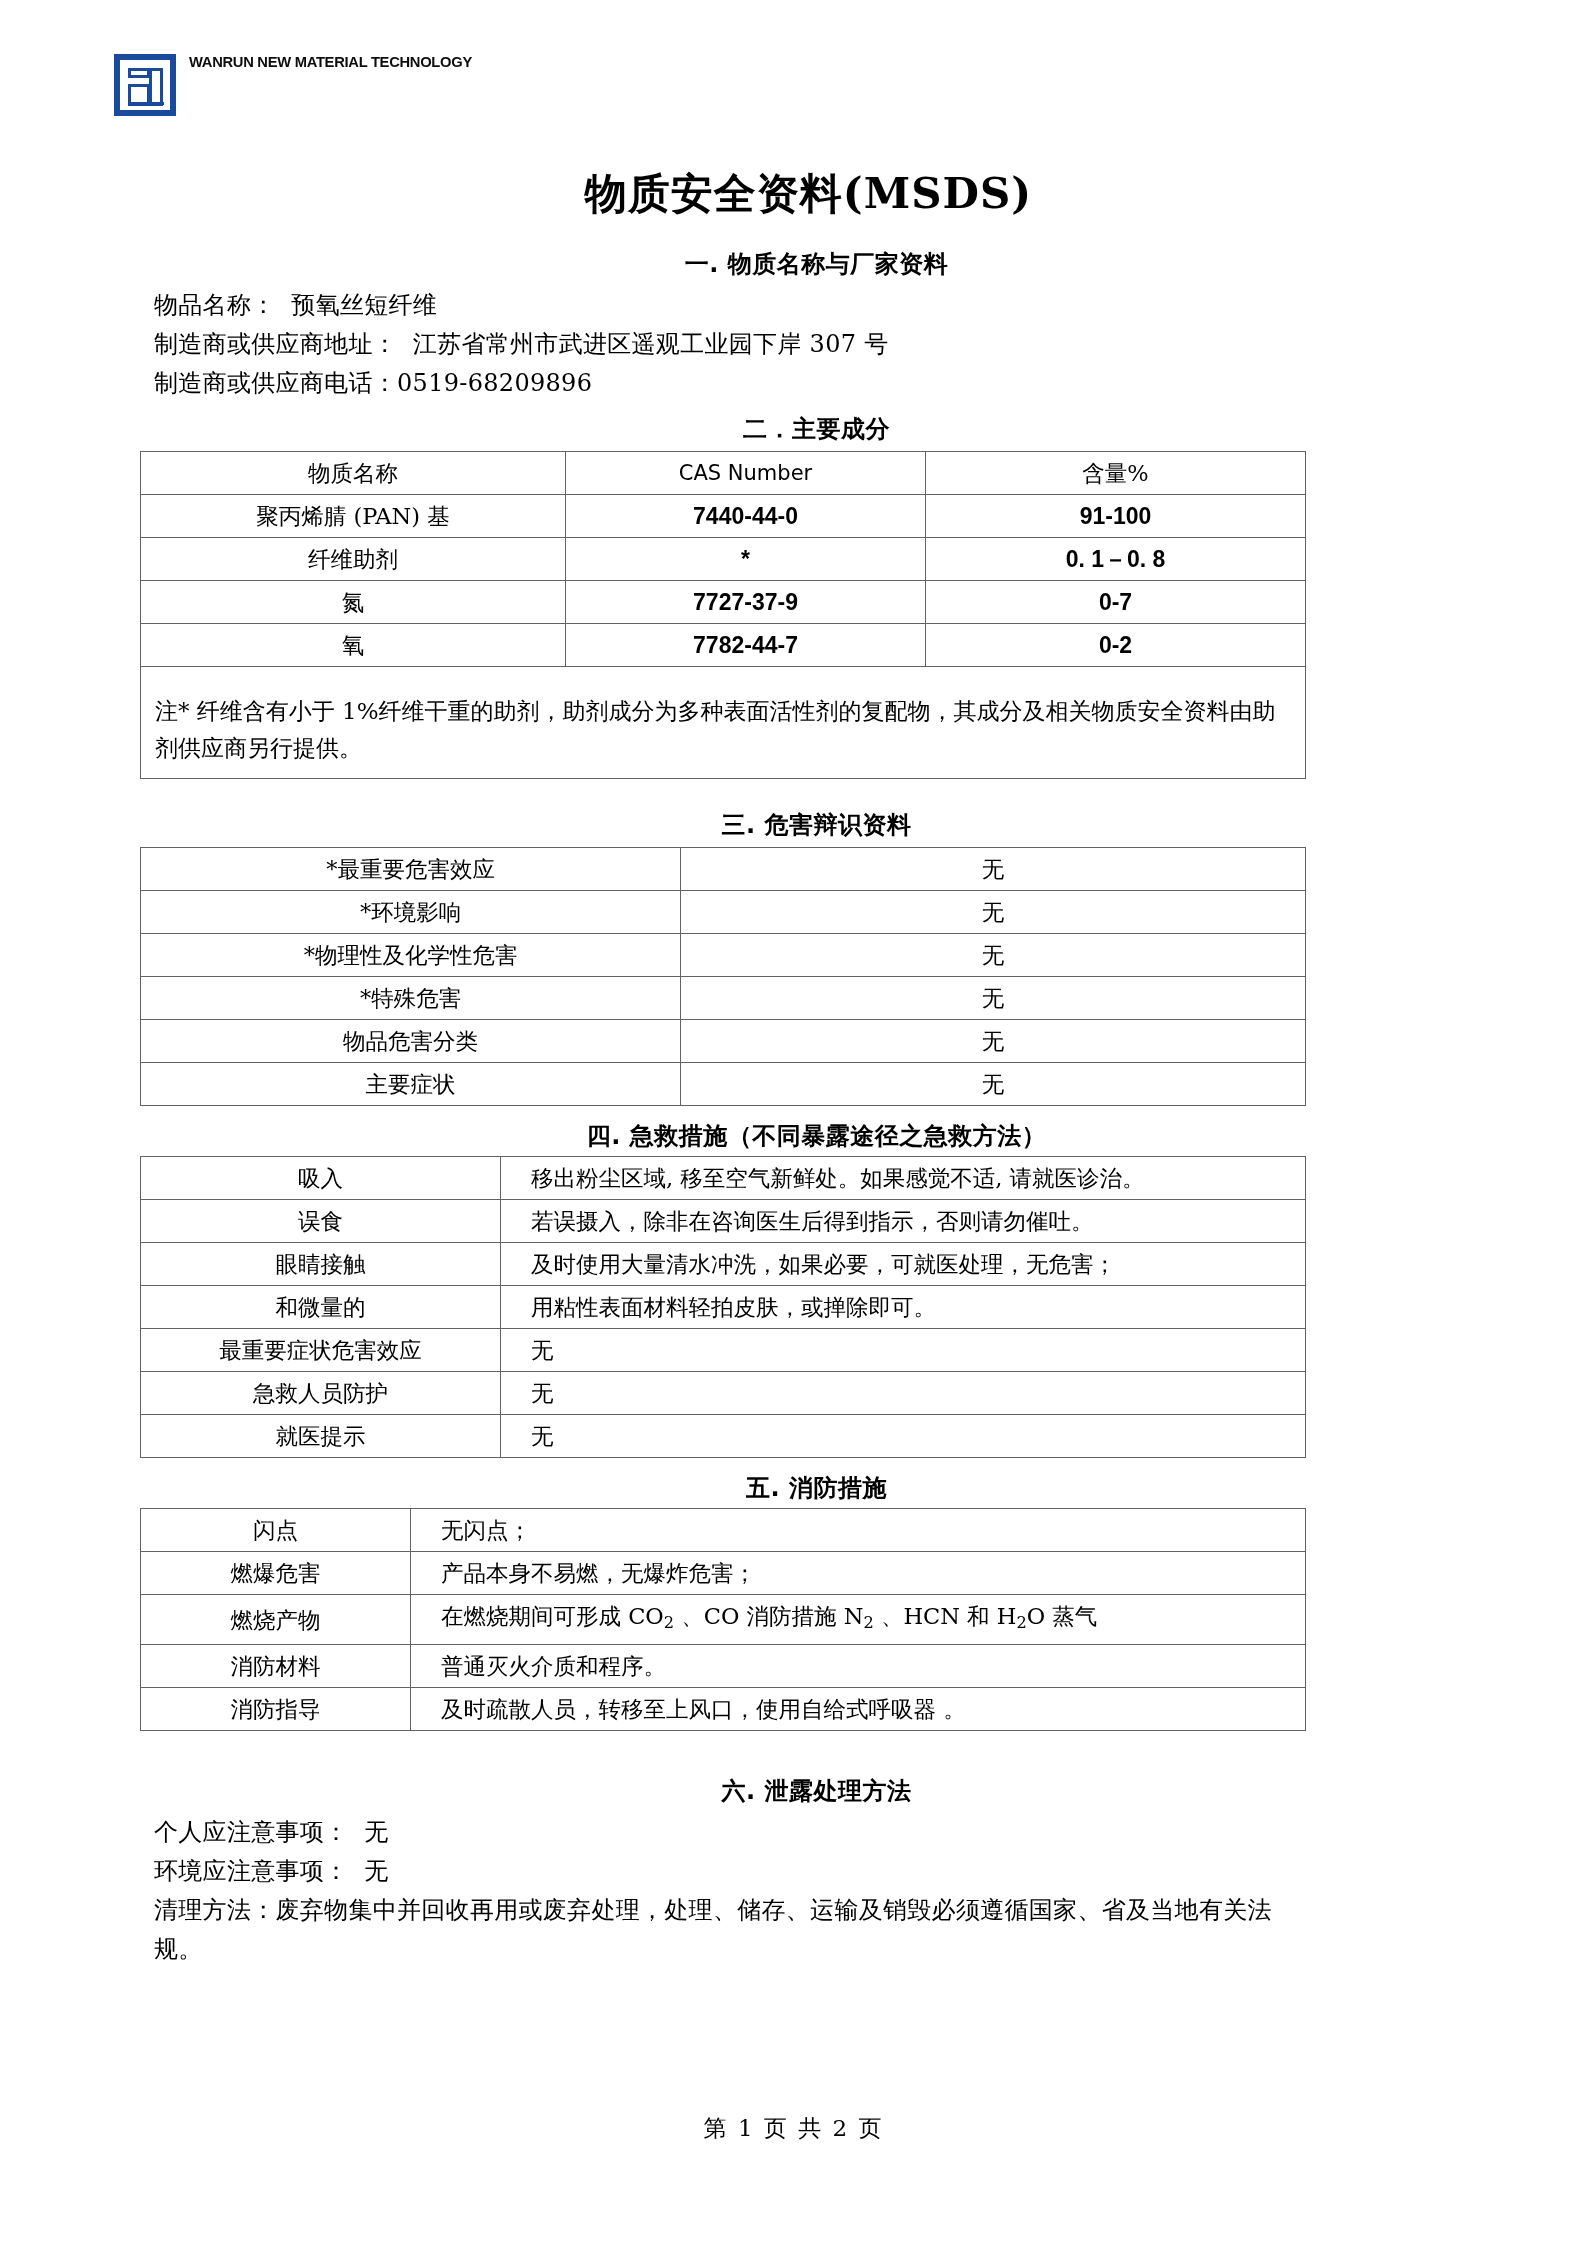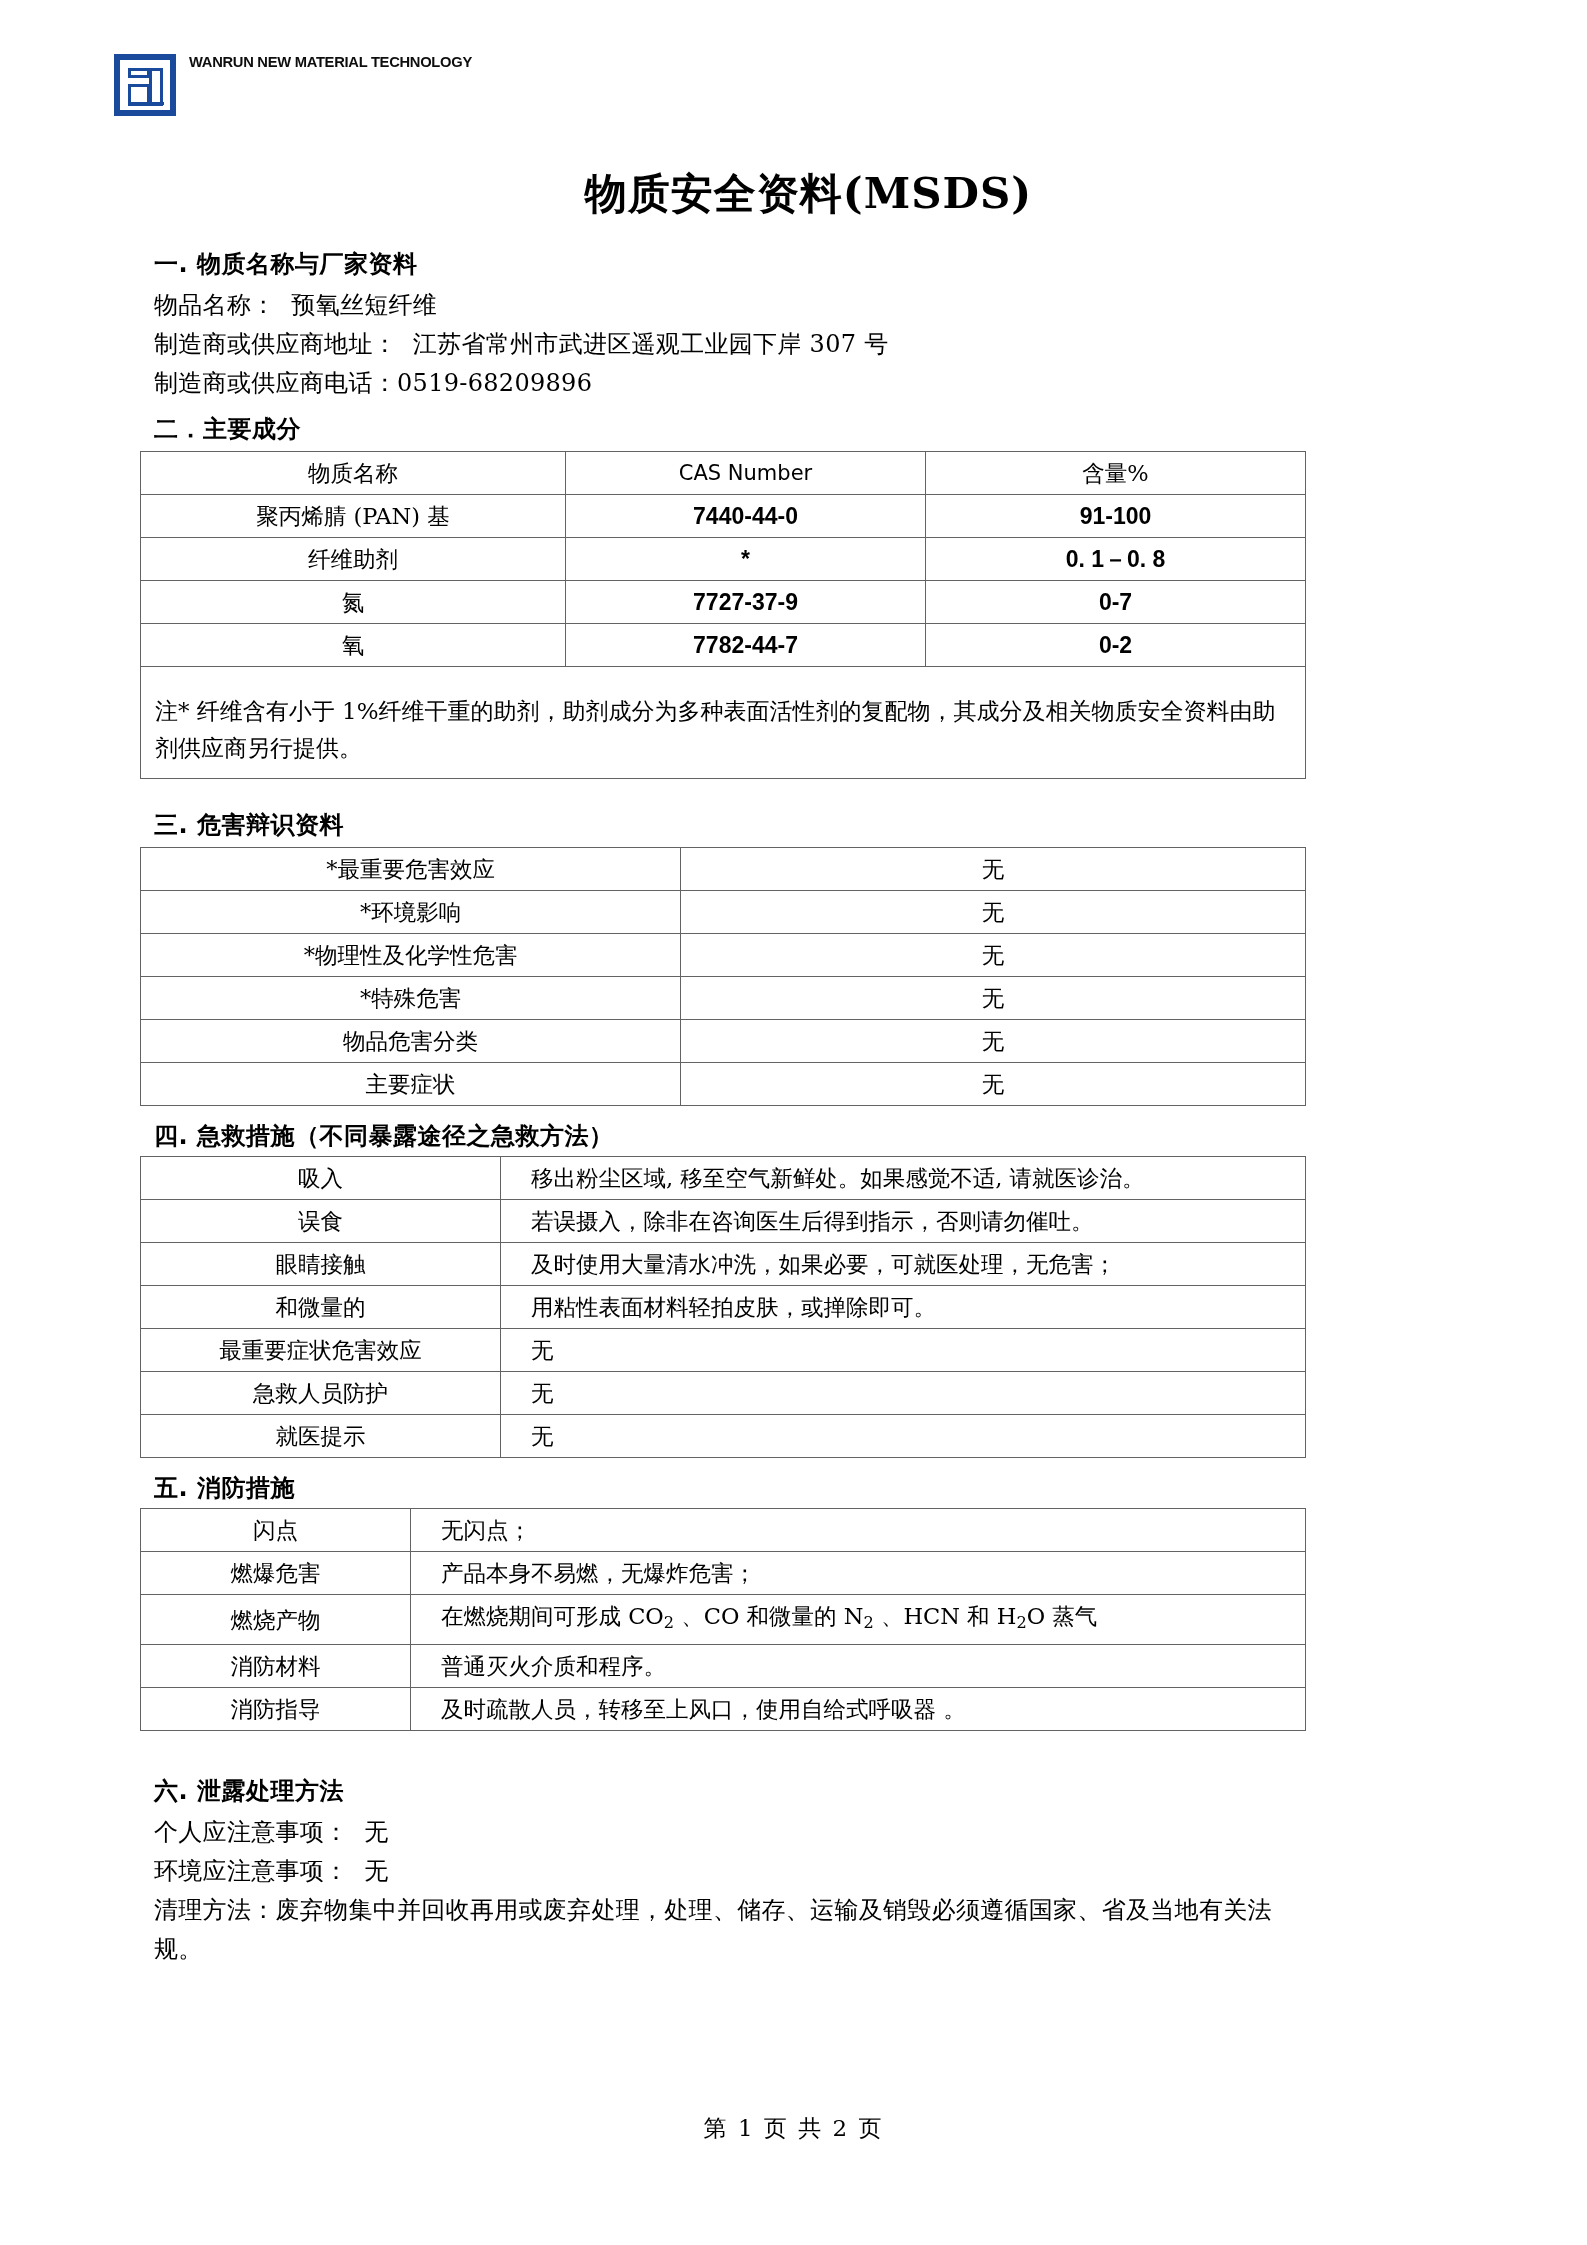--- a/index.html
+++ b/index.html
@@ -100,20 +100,21 @@
     padding-left: 30px;
   }
 
   
   .sec-head {
     font-family: "DejaVu Sans", sans-serif;
     font-size: 24px;
     font-weight: 700;
     margin: 0 0 6px 46px;
     letter-spacing: 0.5px;
+    text-align: center;
   }
   .sec-head.tight { margin-bottom: 4px; }
 
   
   .line {
     font-size: 24px;
     line-height: 39px;
     margin-left: 46px;
     white-space: pre;
     letter-spacing: 0.3px;
@@ -318,21 +319,21 @@
           <td class="c">闪点</td>
           <td class="l">无闪点；</td>
         </tr>
         <tr>
           <td class="c">燃爆危害</td>
           <td class="l">产品本身不易燃，无爆炸危害；</td>
         </tr>
         <tr>
           <td class="c">燃烧产物</td>
           <td class="l">
-            <span>在燃烧期间可形成 CO</span><sub>2</sub><span> 、CO 和微量的 N</span><sub>2</sub><span> 、HCN 和 H</span><sub>2</sub><span>O 蒸气</span>
+            <span>在燃烧期间可形成 CO</span><sub>2</sub><span> 、CO 消防措施 N</span><sub>2</sub><span> 、HCN 和 H</span><sub>2</sub><span>O 蒸气</span>
           </td>
         </tr>
         <tr>
           <td class="c">消防材料</td>
           <td class="l">普通灭火介质和程序。</td>
         </tr>
         <tr>
           <td class="c">消防指导</td>
           <td class="l">及时疏散人员，转移至上风口，使用自给式呼吸器 。</td>
         </tr>

